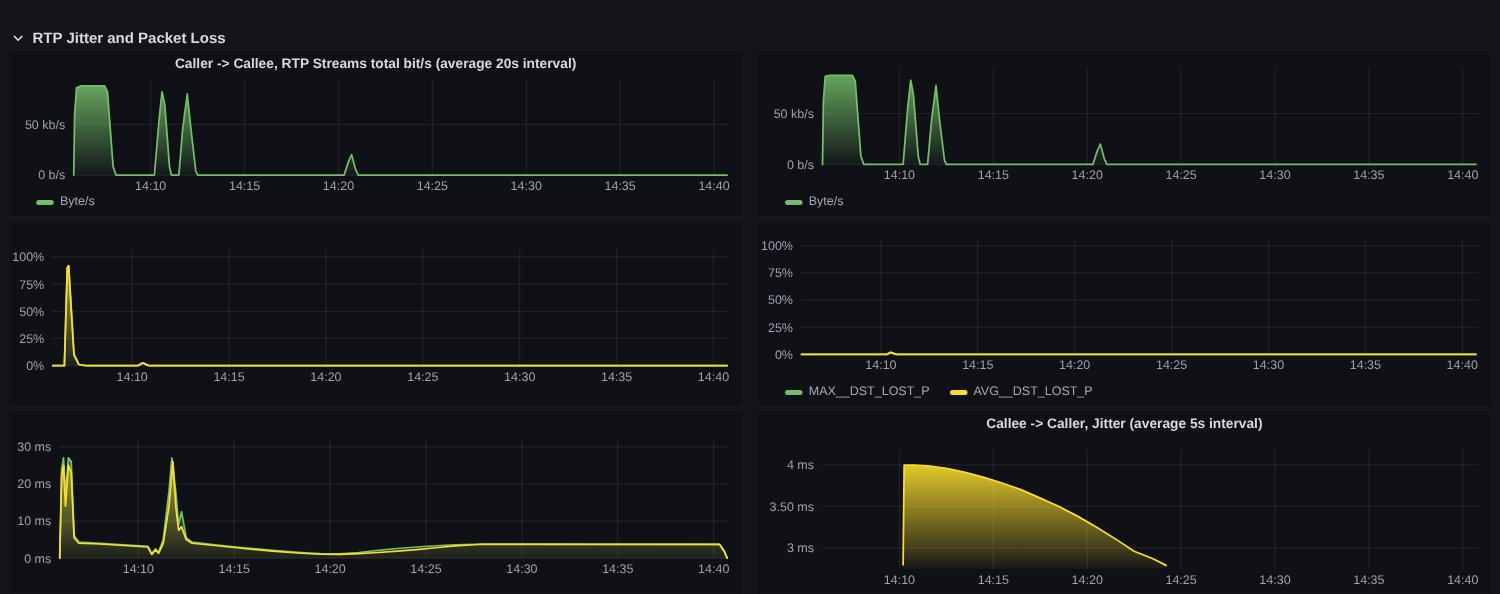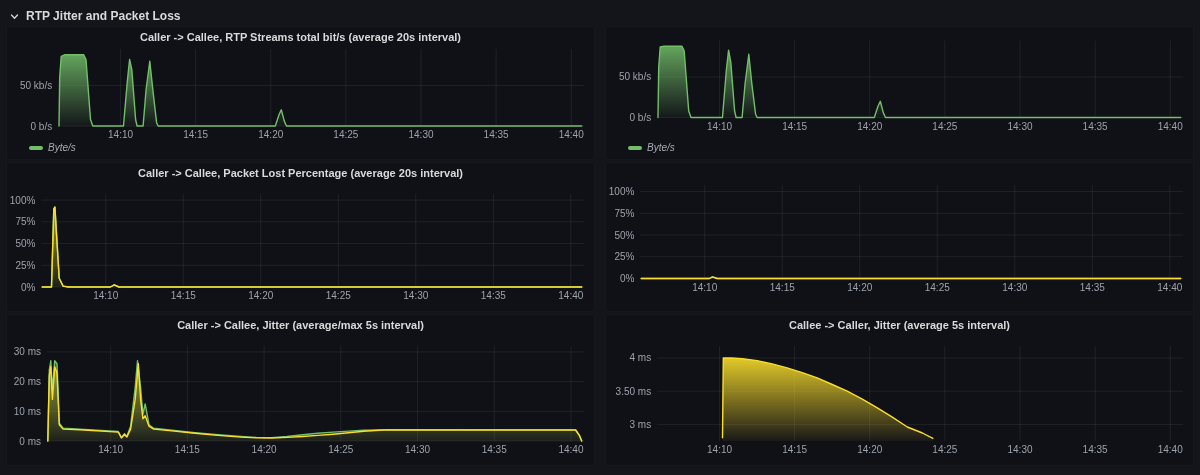--- a/index.html
+++ b/index.html
@@ -5,21 +5,21 @@
   html,body{margin:0;padding:0;}
   body{
     width:1200px;height:475px;overflow:hidden;
     background:#14151b;
     font-family:"Liberation Sans",sans-serif;
     color:#d8d9da;
     -webkit-font-smoothing:antialiased;
   }
   .row-header{
     display:flex;align-items:center;gap:7px;
-    padding:9px 8px 3px 10px;
+    padding:23px 8px 3px 10px;
     font-size:12px;font-weight:700;color:#d8d9da;cursor:pointer;
   }
   .row-header .chev{display:inline-flex;align-items:center;}
   .dash-grid{
     display:grid;
     grid-template-columns:1fr 1fr;
     grid-template-rows:134px 150px 152px;
     gap:2px 10px;
     padding:0 6px;
   }
@@ -34,21 +34,21 @@
     font-size:11px;font-weight:700;text-align:center;
     color:#d8d9da;margin:4px 6px 1px;cursor:pointer;
     white-space:nowrap;overflow:hidden;text-overflow:ellipsis;
   }
   .plot{flex:1;position:relative;min-height:0;}
   .plot svg{position:absolute;inset:0;width:100%;height:100%;display:block;}
   svg text{font-family:"Liberation Sans",sans-serif;}
   .legend{
     display:flex;gap:16px;align-items:center;
     padding:1px 6px 5px 22px;
-    font-size:10px;color:#a6aab2;line-height:12px;font-style:italic;
+    font-size:10px;color:#a6aab2;line-height:12px;
   }
   .legend-item{display:inline-flex;align-items:center;gap:5px;cursor:pointer;white-space:nowrap;}
   .swatch{width:14px;height:4px;border-radius:2px;display:inline-block;}
 </style>
 </head>
 <body>
 
 <header class="row-header">
   <span class="chev">
     <svg width="9" height="9" viewBox="0 0 9 9">
@@ -133,21 +133,20 @@
       </div>
     <div class="legend">
       <span class="legend-item">
         <i class="swatch" style="background: rgb(115, 191, 105);"></i>
         <span>Byte/s</span>
       </span>
     </div>
   </section>
 
   <section class="panel">
-    <h2 class="panel-title">Caller -&gt; Callee, Packet Lost Percentage (average 20s interval)</h2>
     <div class="plot">
         <svg viewBox="0 0 587 113">
           <defs>
             <linearGradient id="grad_2_0" x1="0" y1="0" x2="0" y2="1">
               <stop offset="0%" stop-color="#73BF69" stop-opacity="0.25"></stop>
               <stop offset="100%" stop-color="#73BF69" stop-opacity="0.04"></stop>
             </linearGradient>
             <linearGradient id="grad_2_1" x1="0" y1="0" x2="0" y2="1">
               <stop offset="0%" stop-color="#FADE2A" stop-opacity="0.55"></stop>
               <stop offset="100%" stop-color="#FADE2A" stop-opacity="0.04"></stop>
@@ -221,24 +220,33 @@
           <line x1="486.3082857142857" y1="5" x2="486.3082857142857" y2="98" stroke="rgba(255,255,255,0.07)" stroke-width="1"></line>
           <text x="486.3082857142857" y="110" text-anchor="middle" fill="#9da2ab" font-size="10">14:35</text>
           <line x1="563.8225714285713" y1="5" x2="563.8225714285713" y2="98" stroke="rgba(255,255,255,0.07)" stroke-width="1"></line>
           <text x="563.8225714285713" y="110" text-anchor="middle" fill="#9da2ab" font-size="10">14:40</text>
           <path d="M35.2,98.0 L103.4,98.0 L106.5,96.4 L111.1,98.0 L574.7,98.0 L574.7,98 L35.2,98 Z" fill="url(#grad_3_0)" stroke="none"></path>
           <path d="M35.2,98.0 L103.4,98.0 L106.5,96.4 L111.1,98.0 L574.7,98.0 " fill="none" stroke="#73BF69" stroke-width="1.4" stroke-linejoin="round" stroke-linecap="round"></path>
           <path d="M35.2,98.0 L103.4,98.0 L106.5,96.4 L111.1,98.0 L574.7,98.0 L574.7,98 L35.2,98 Z" fill="url(#grad_3_1)" stroke="none"></path>
           <path d="M35.2,98.0 L103.4,98.0 L106.5,96.4 L111.1,98.0 L574.7,98.0 " fill="none" stroke="#FADE2A" stroke-width="1.4" stroke-linejoin="round" stroke-linecap="round"></path>
         </svg>
       </div>
-  </section>
-
-  <section class="panel">
-    <h2 class="panel-title">Caller -&gt; Callee, Jitter (average/max 5s interval)</h2>
+    <div class="legend">
+      <span class="legend-item">
+        <i class="swatch" style="background: rgb(115, 191, 105);"></i>
+        <span>MAX__DST_LOST_P</span>
+      </span>
+      <span class="legend-item">
+        <i class="swatch" style="background: rgb(250, 222, 42);"></i>
+        <span>AVG__DST_LOST_P</span>
+      </span>
+    </div>
+  </section>
+
+  <section class="panel">
     <div class="plot">
         <svg viewBox="0 0 587 115">
           <defs>
             <linearGradient id="grad_4_0" x1="0" y1="0" x2="0" y2="1">
               <stop offset="0%" stop-color="#73BF69" stop-opacity="0.45"></stop>
               <stop offset="100%" stop-color="#73BF69" stop-opacity="0.04"></stop>
             </linearGradient>
             <linearGradient id="grad_4_1" x1="0" y1="0" x2="0" y2="1">
               <stop offset="0%" stop-color="#FADE2A" stop-opacity="0.45"></stop>
               <stop offset="100%" stop-color="#FADE2A" stop-opacity="0.04"></stop>

